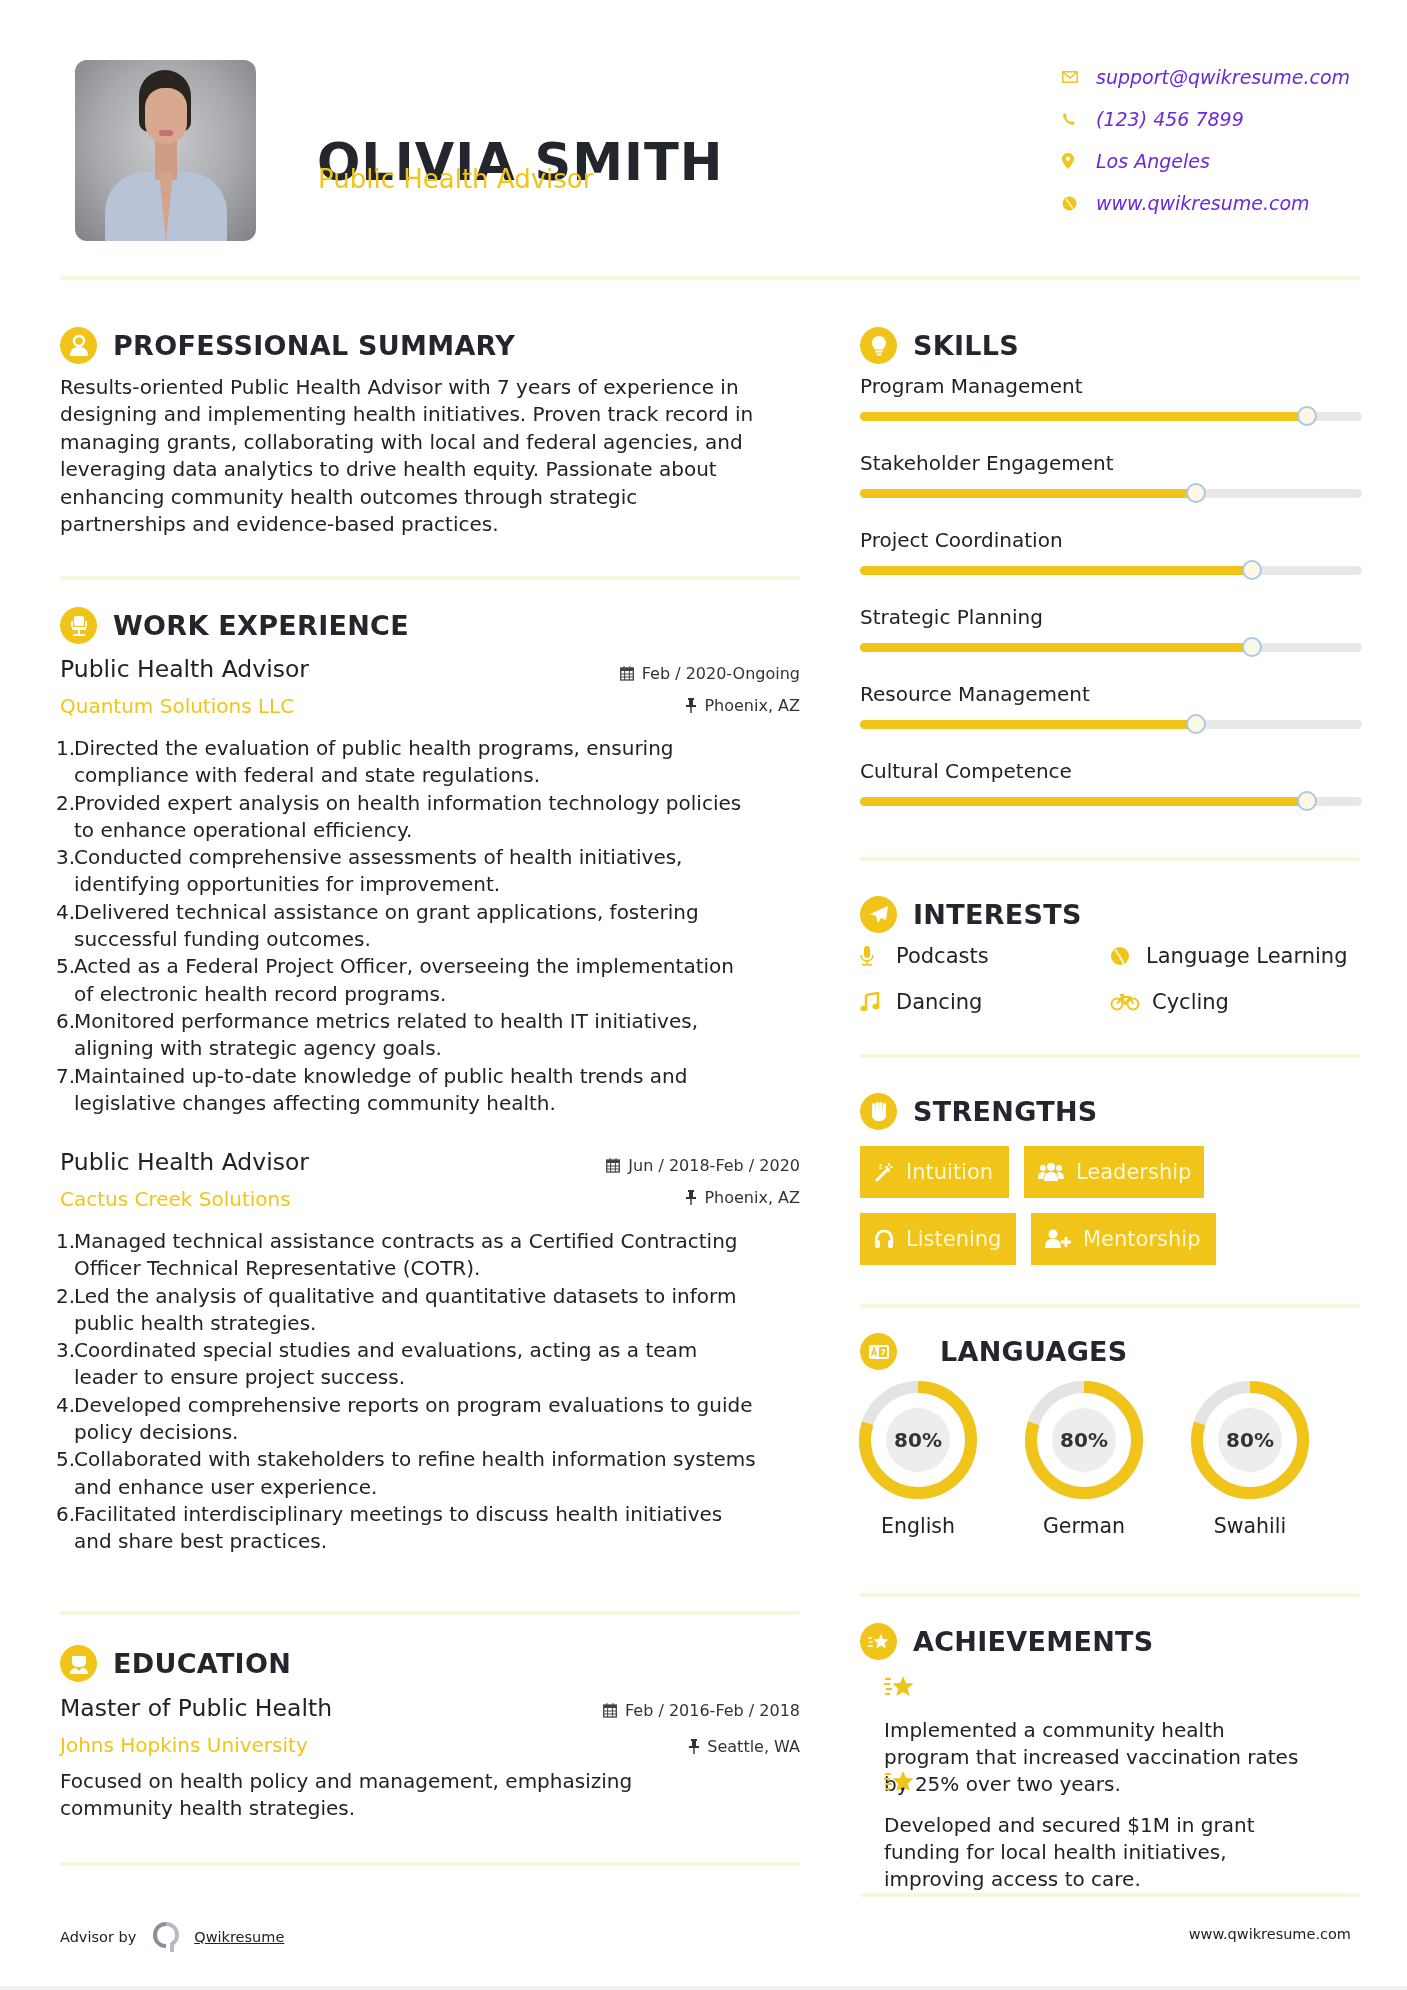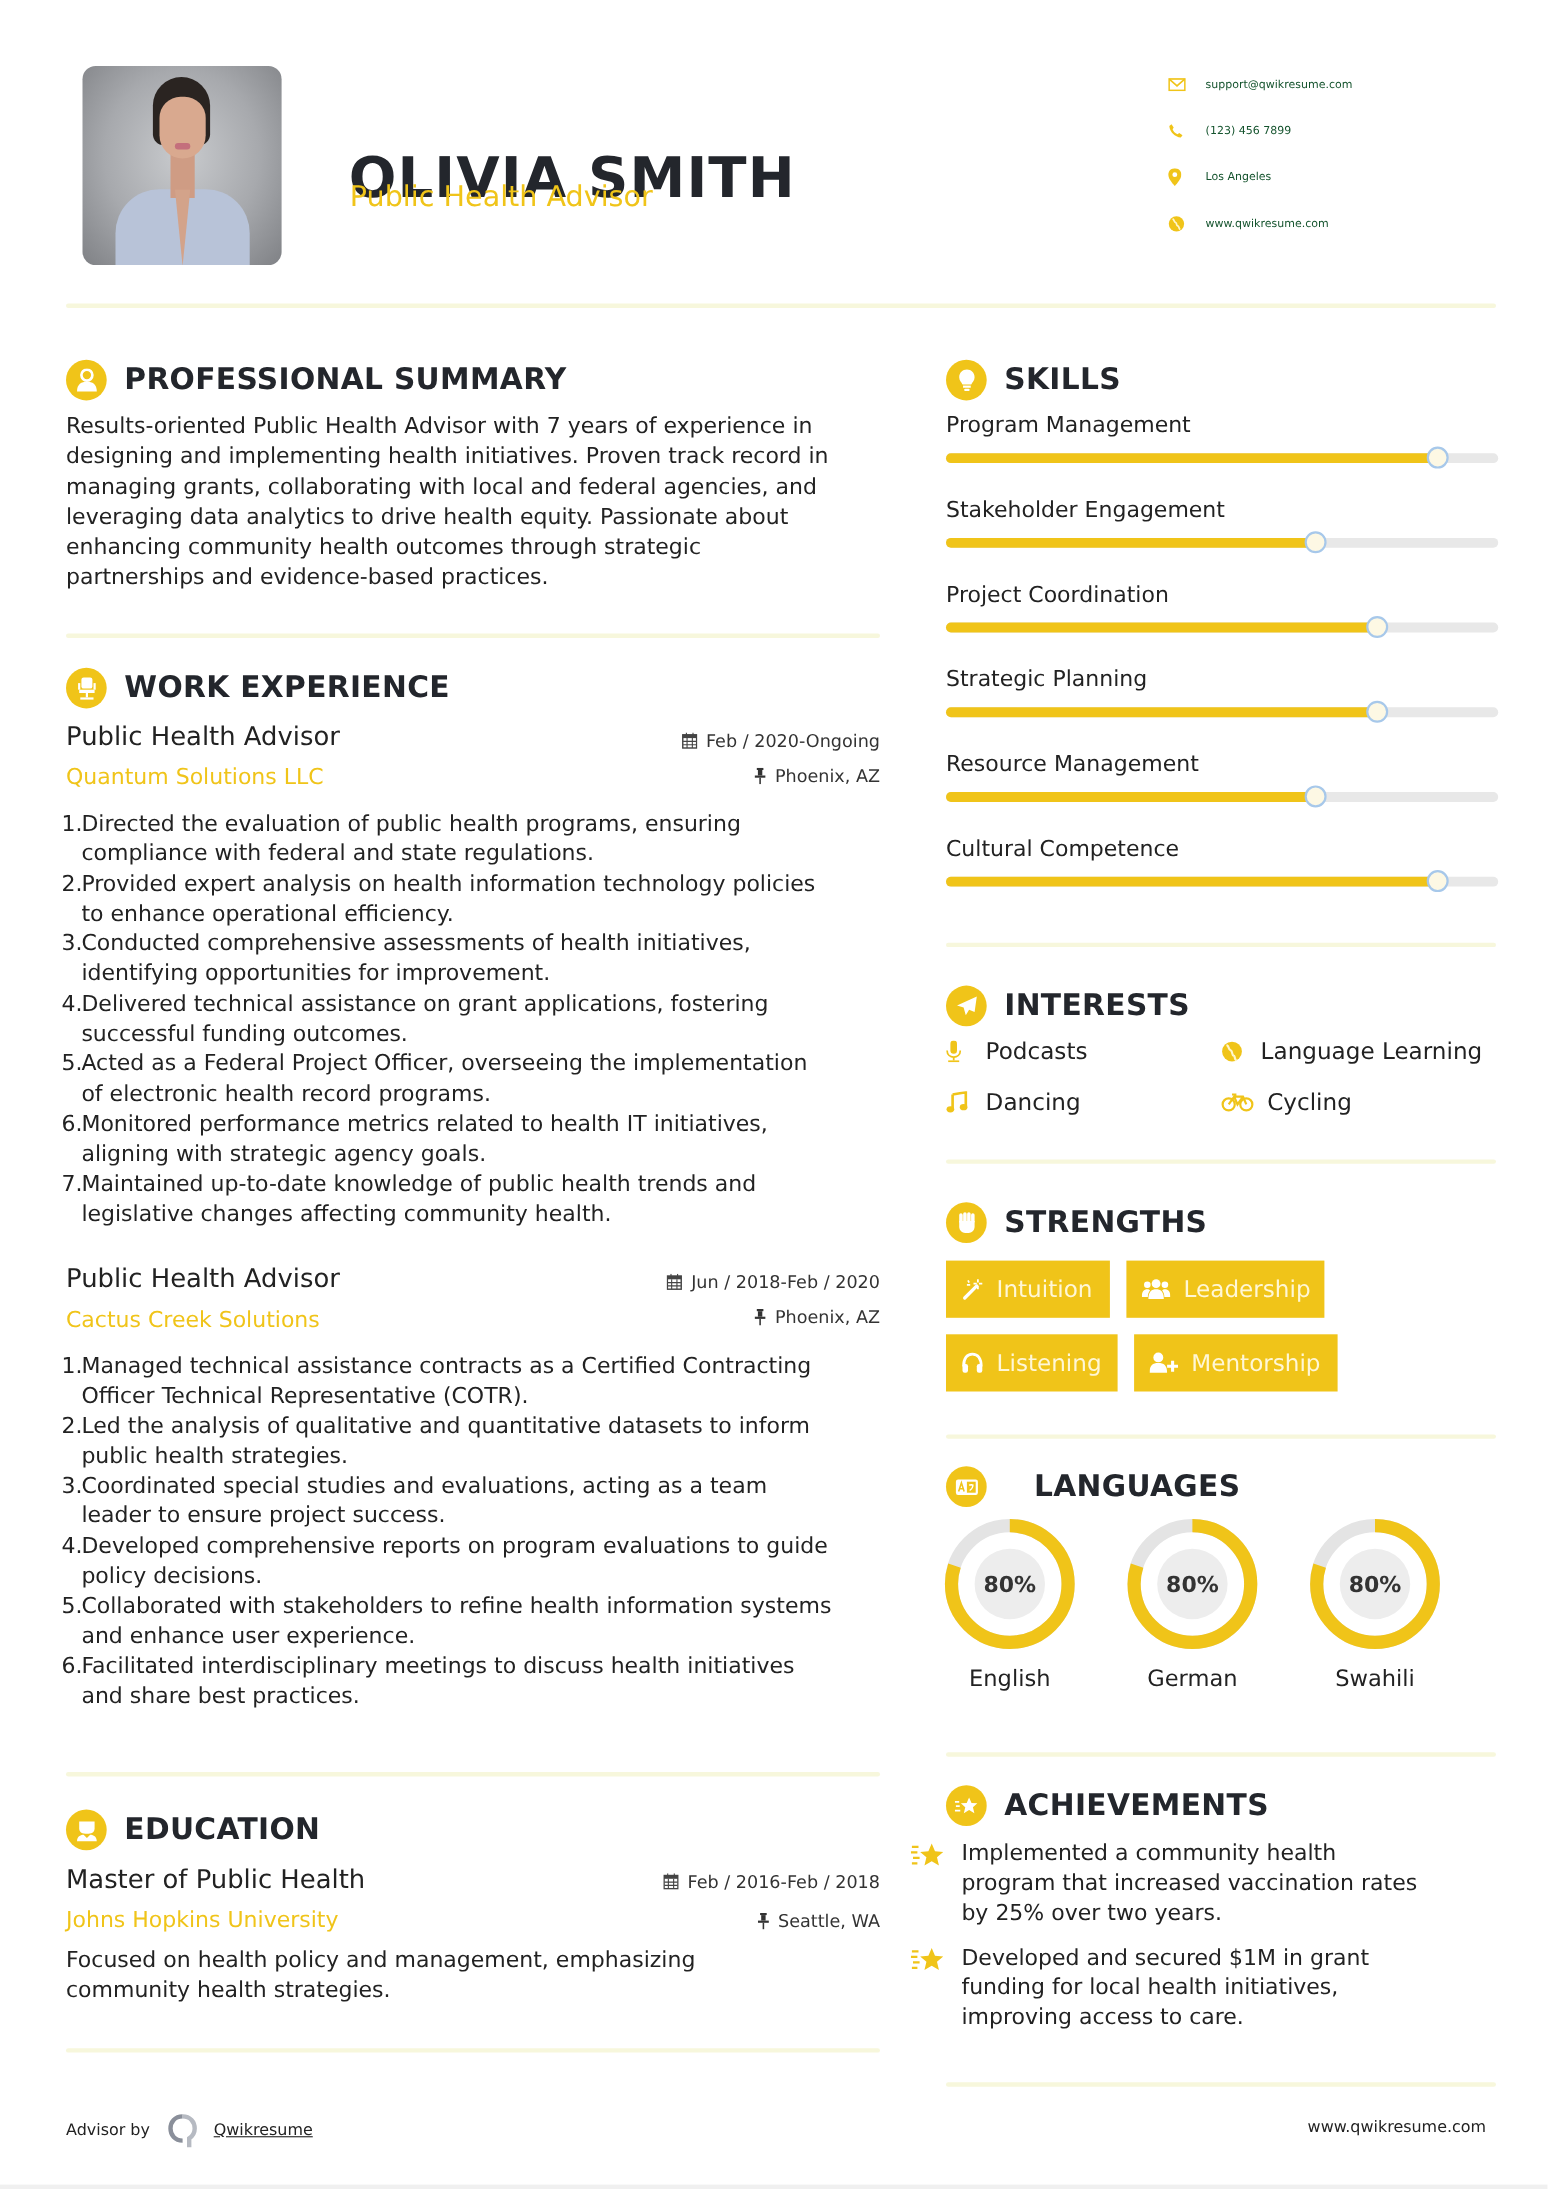--- a/index.html
+++ b/index.html
@@ -30,21 +30,21 @@
     position: absolute; left: 317px; top: 100px;
     font-size: 51px; font-weight: bold; letter-spacing: 1px; color: #23262c;
     font-family: "DejaVu Sans", sans-serif;
     margin-top: 33px;
   }
   .title {
     position: absolute; left: 318px; top: 164px;
     font-size: 26px; color: #f0c419; font-family: "DejaVu Sans", sans-serif;
   }
   .contact { position: absolute; left: 1060px; top: 56px; width: 320px; }
-  .contact-row { display: flex; align-items: center; height: 42px; font-size: 10px; color: #14532d; }
+  .contact-row { display: flex; align-items: center; height: 42px; font-size: 19px; color: #6d28d9; font-style: italic; }
   .contact-row .cicon { width: 36px; height: 18px; display: flex; align-items: center; justify-content: flex-start; padding-left: 2px; }
 
   .divider { position: absolute; height: 4px; background: #f7f7dc; border-radius: 2px; }
 
   
   .sec-head { position: absolute; display: flex; align-items: center; }
   .sec-icon {
     width: 37px; height: 37px; border-radius: 50%; background: #f0c419;
     display: flex; align-items: center; justify-content: center; margin-right: 16px;
   }
@@ -81,21 +81,21 @@
     display: flex; align-items: center; padding: 0 14px; font-size: 21px;
   }
   .chip .chipicon { margin-right: 12px; display: inline-flex; }
 
   
   .lang { position: absolute; width: 124px; text-align: center; }
   .lang svg { display: block; margin: 0 auto; }
   .lang-label { font-size: 20.5px; color: #222; margin-top: 12px; }
 
   
-  .ach { position: absolute; left: 828px; width: 490px; display: flex; }
+  .ach { position: absolute; left: 884px; width: 490px; display: flex; flex-direction: column; }
   .ach .aicon { width: 46px; flex: 0 0 46px; padding-top: 2px; }
   .ach .atext { font-size: 20px; line-height: 27px; color: #222; }
 
   
   .powered { position: absolute; left: 60px; top: 1921px; display: flex; align-items: center; font-size: 14.5px; color: #222; }
   .powered .qlogo { margin: 0 14px 0 16px; display: inline-flex; }
   .powered .brand { text-decoration: underline; }
   .footer-url { position: absolute; right: 56px; top: 1926px; font-size: 14.5px; color: #222; }
 </style>
 </head>

